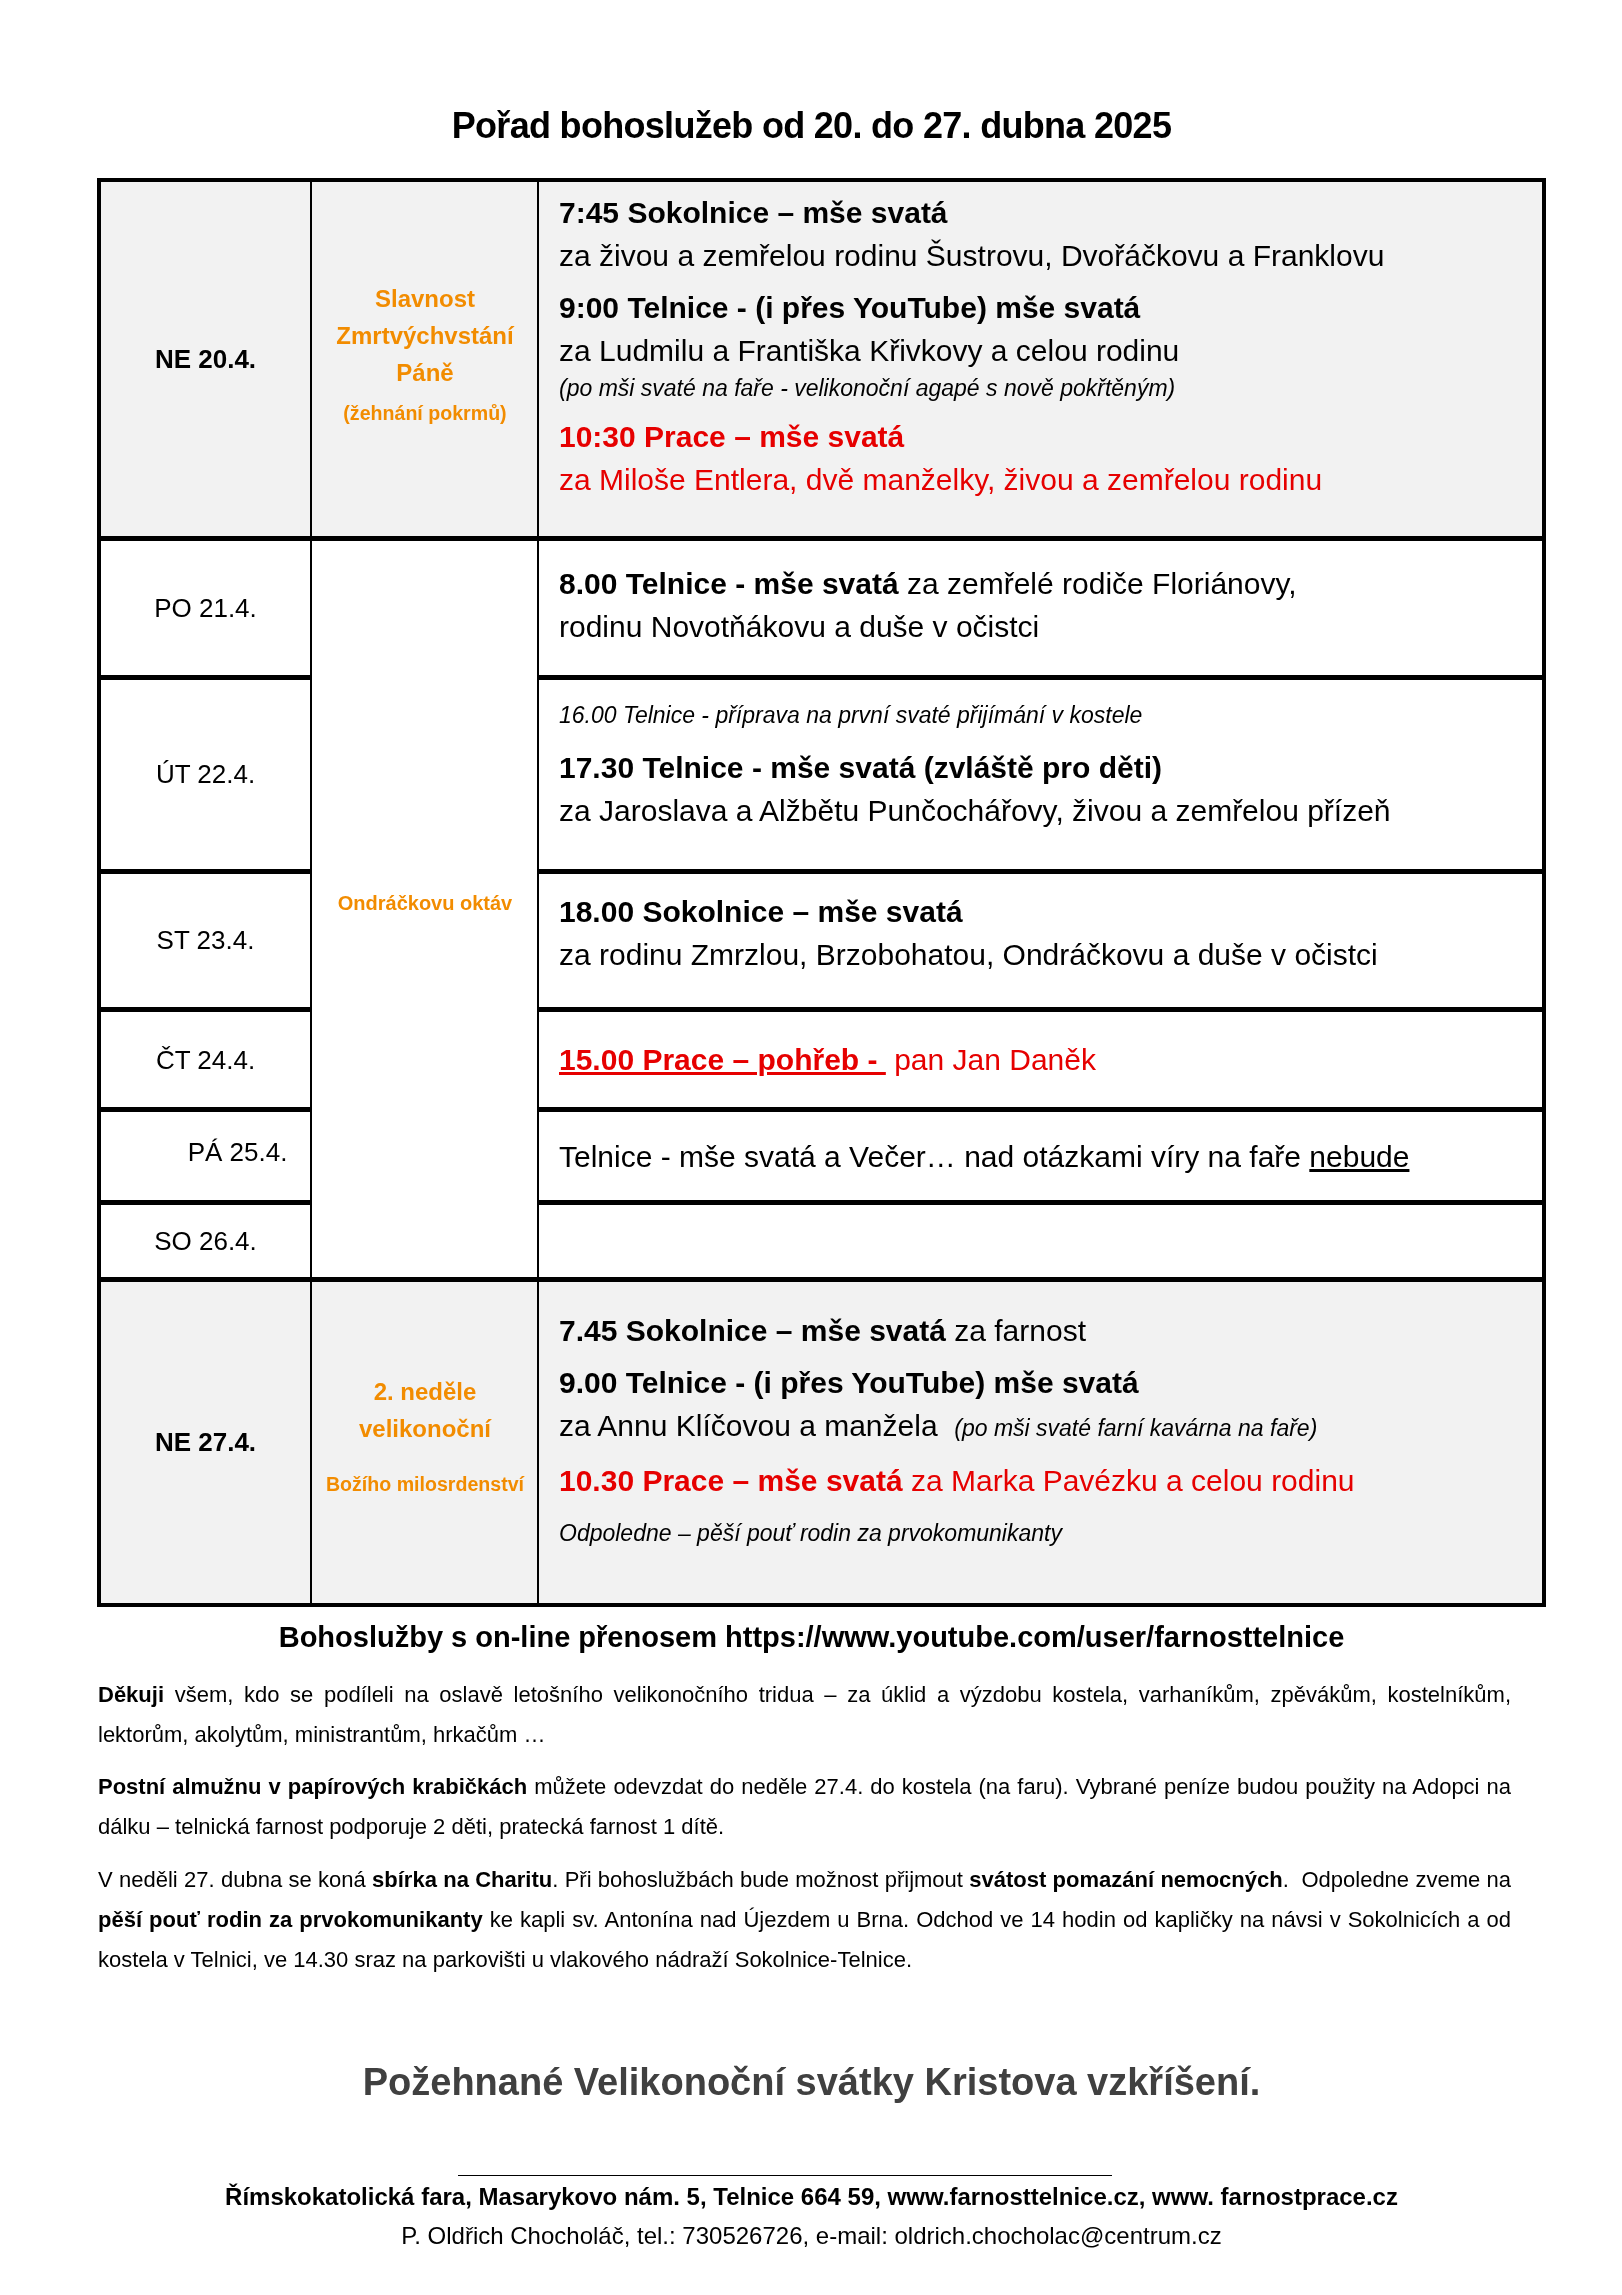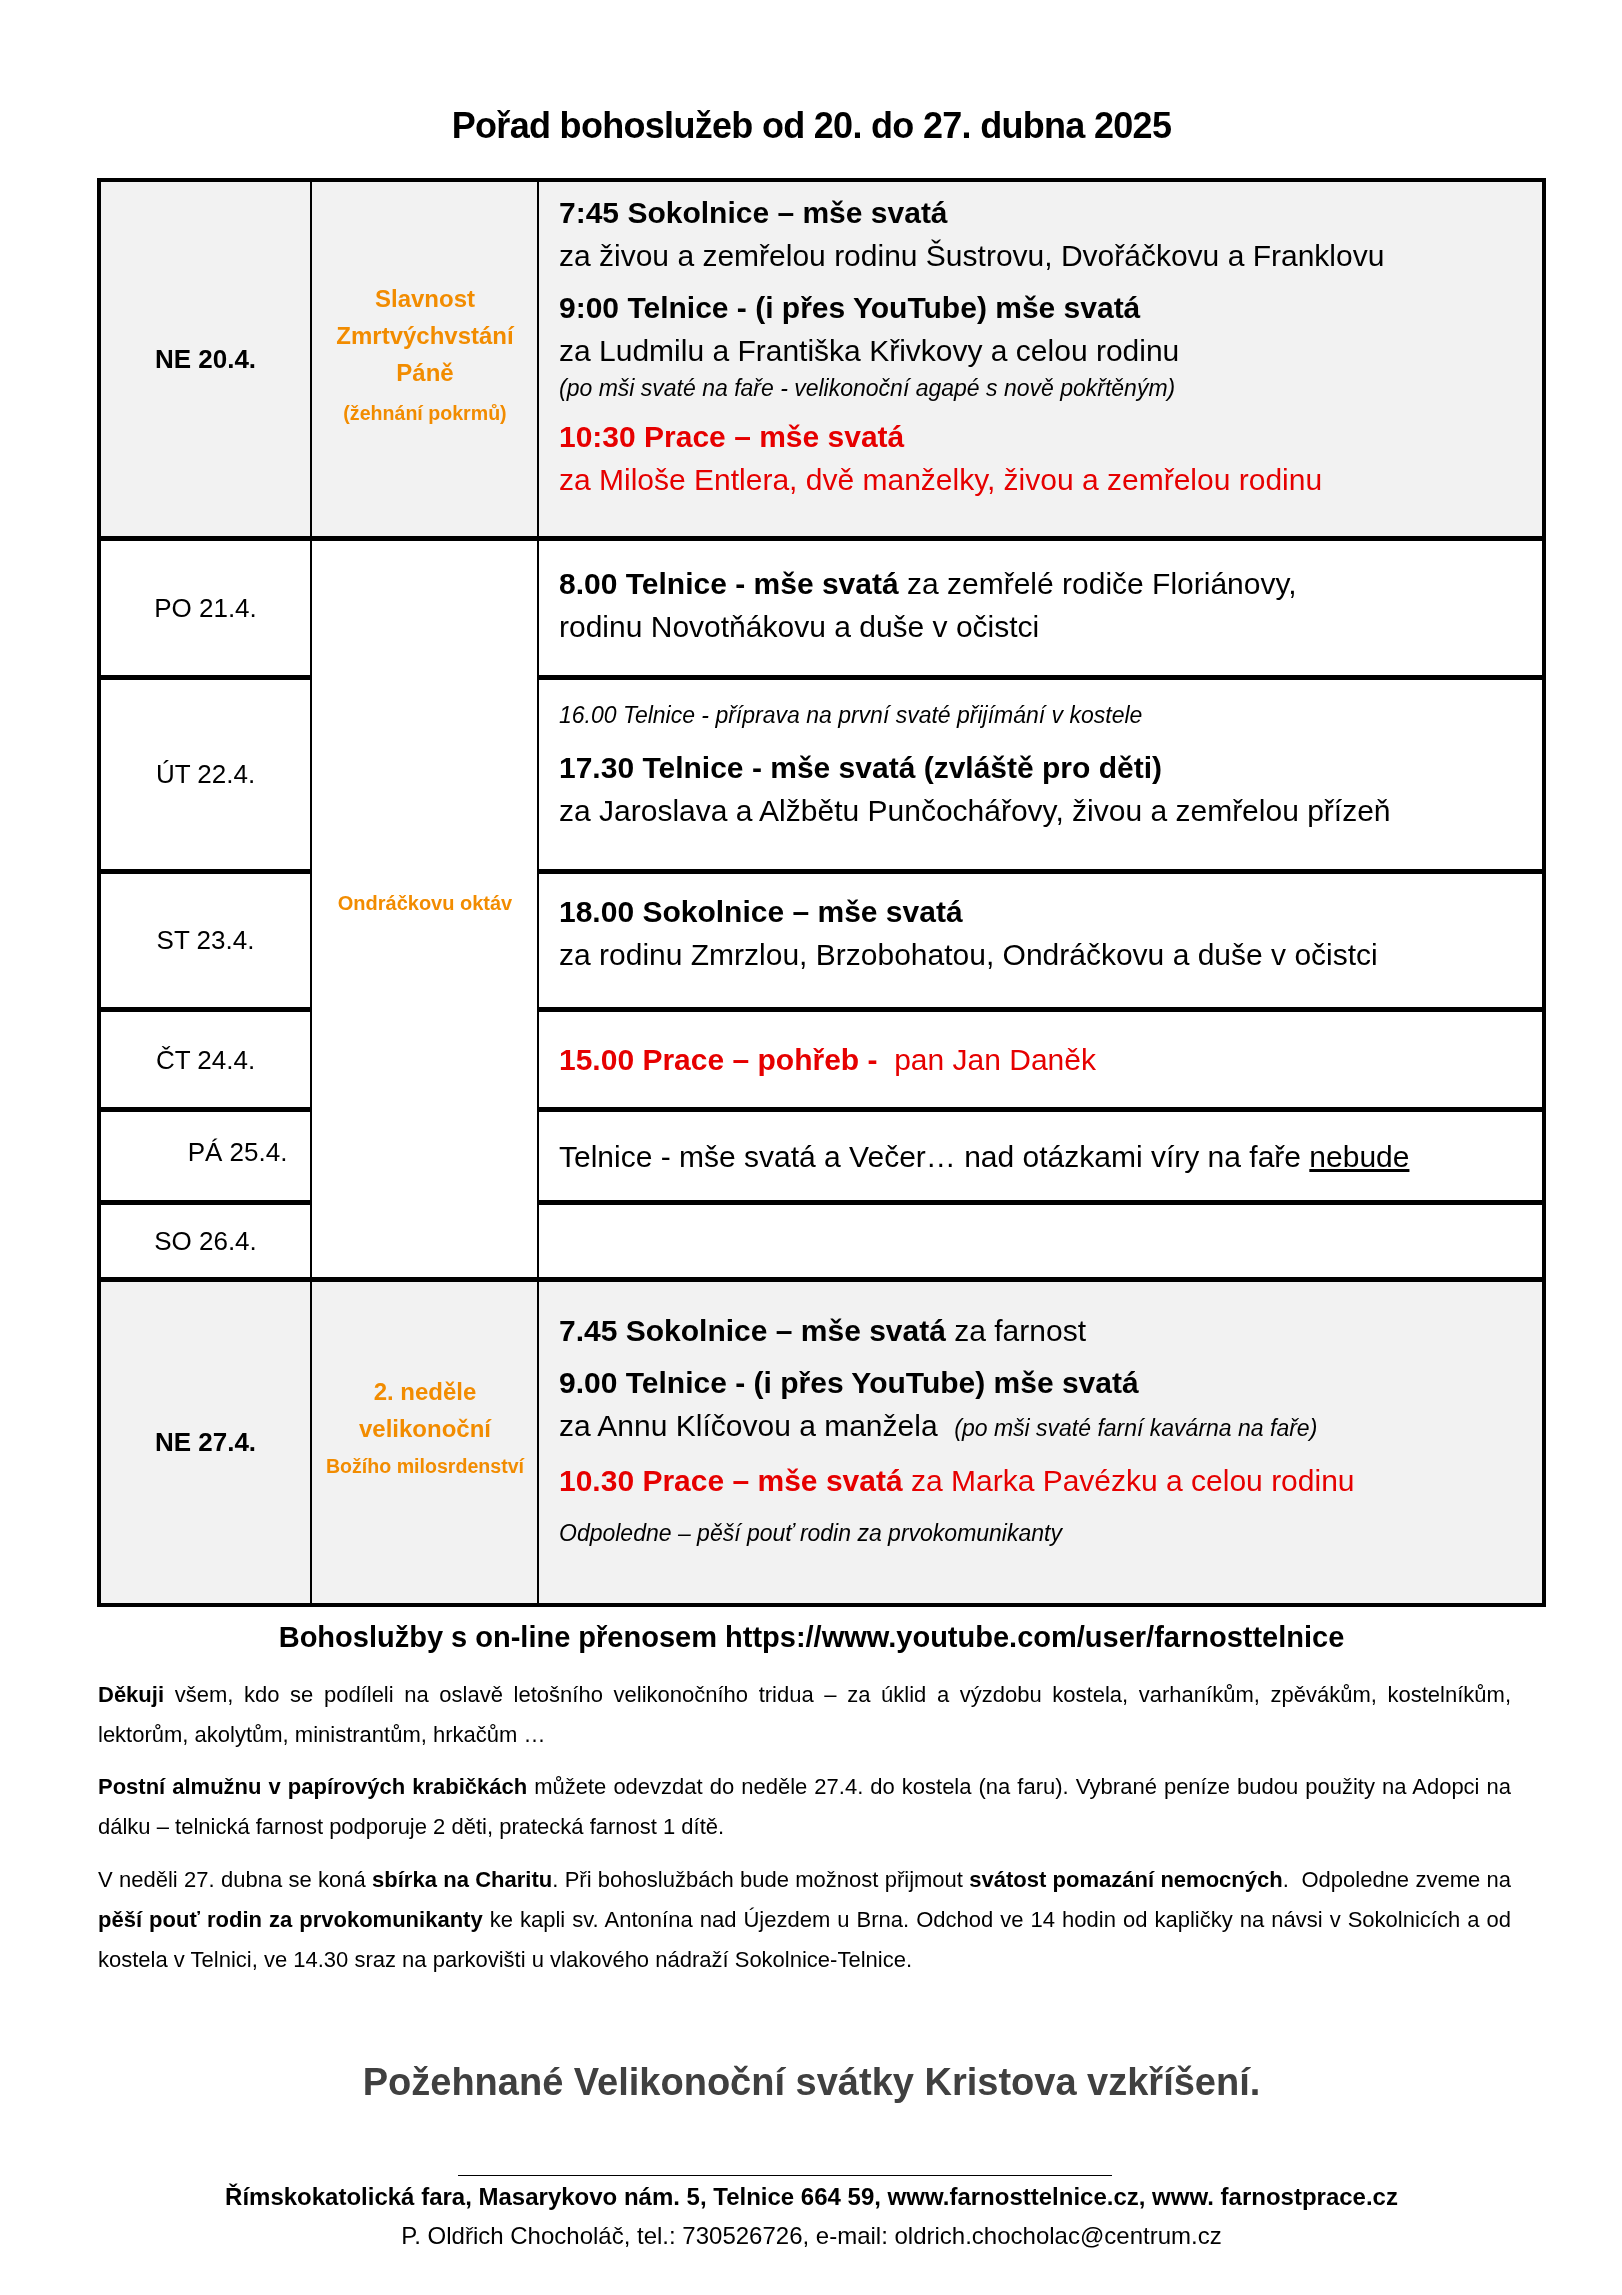--- a/index.html
+++ b/index.html
@@ -119,41 +119,41 @@
   </div>
   <div class="cell" style="top:708px;">
     <div class="b">18.00 Sokolnice – mše svatá</div>
     <div>za rodinu Zmrzlou, Brzobohatou, Ondráčkovu a duše v očistci</div>
   </div>
 
   <div class="day" style="top:830px;height:96px;">
     <span>ČT 24.4.</span>
   </div>
   <div class="cell red i" style="top:856px;">
-    <span class="b" style="white-space:pre;">15.00 Prace – pohřeb - </span><span style="white-space:pre;"> pan Jan Daněk</span>
+    <span class="b" style="white-space:pre;text-decoration:underline;">15.00 Prace – pohřeb - </span><span style="white-space:pre;"> pan Jan Daněk</span>
   </div>
 
   <div class="day" style="top:930px;height:80px;margin-left:32px;">
     <span>PÁ 25.4.</span>
   </div>
   <div class="cell i s" style="top:953px;">
     <span style="white-space:pre;">Telnice - mše svatá a Večer… nad otázkami víry na faře </span><span class="u">nebude</span>
   </div>
 
   <div class="day" style="top:1023px;height:73px;">
     <span>SO 26.4.</span>
   </div>
 
   <div class="day bold" style="top:1100px;height:320px;">
     <span>NE 27.4.</span>
   </div>
   <div class="feast" style="top:1191px;">
     <span class="big">2. neděle</span>
     <span class="big">velikonoční</span>
-    <span class="small" style="margin-top:8px;">Božího milosrdenství</span>
+    <span class="small" style="margin-top:26px;">Božího milosrdenství</span>
   </div>
   <div class="cell" style="top:1127px;">
     <div><span class="b">7.45 Sokolnice – mše svatá</span> <span>za farnost</span></div>
     <div class="gap"></div>
     <div class="b">9.00 Telnice - (i přes YouTube) mše svatá</div>
     <div><span>za Annu Klíčovou a manžela</span>&nbsp;&nbsp;<span class="i s">(po mši svaté farní kavárna na faře)</span></div>
     <div class="gap"></div>
     <div class="red"><span class="b">10.30 Prace – mše svatá</span> <span>za Marka Pavézku a celou rodinu</span></div>
     <div class="gap"></div>
     <div class="i s">Odpoledne – pěší pouť rodin za prvokomunikanty</div>

